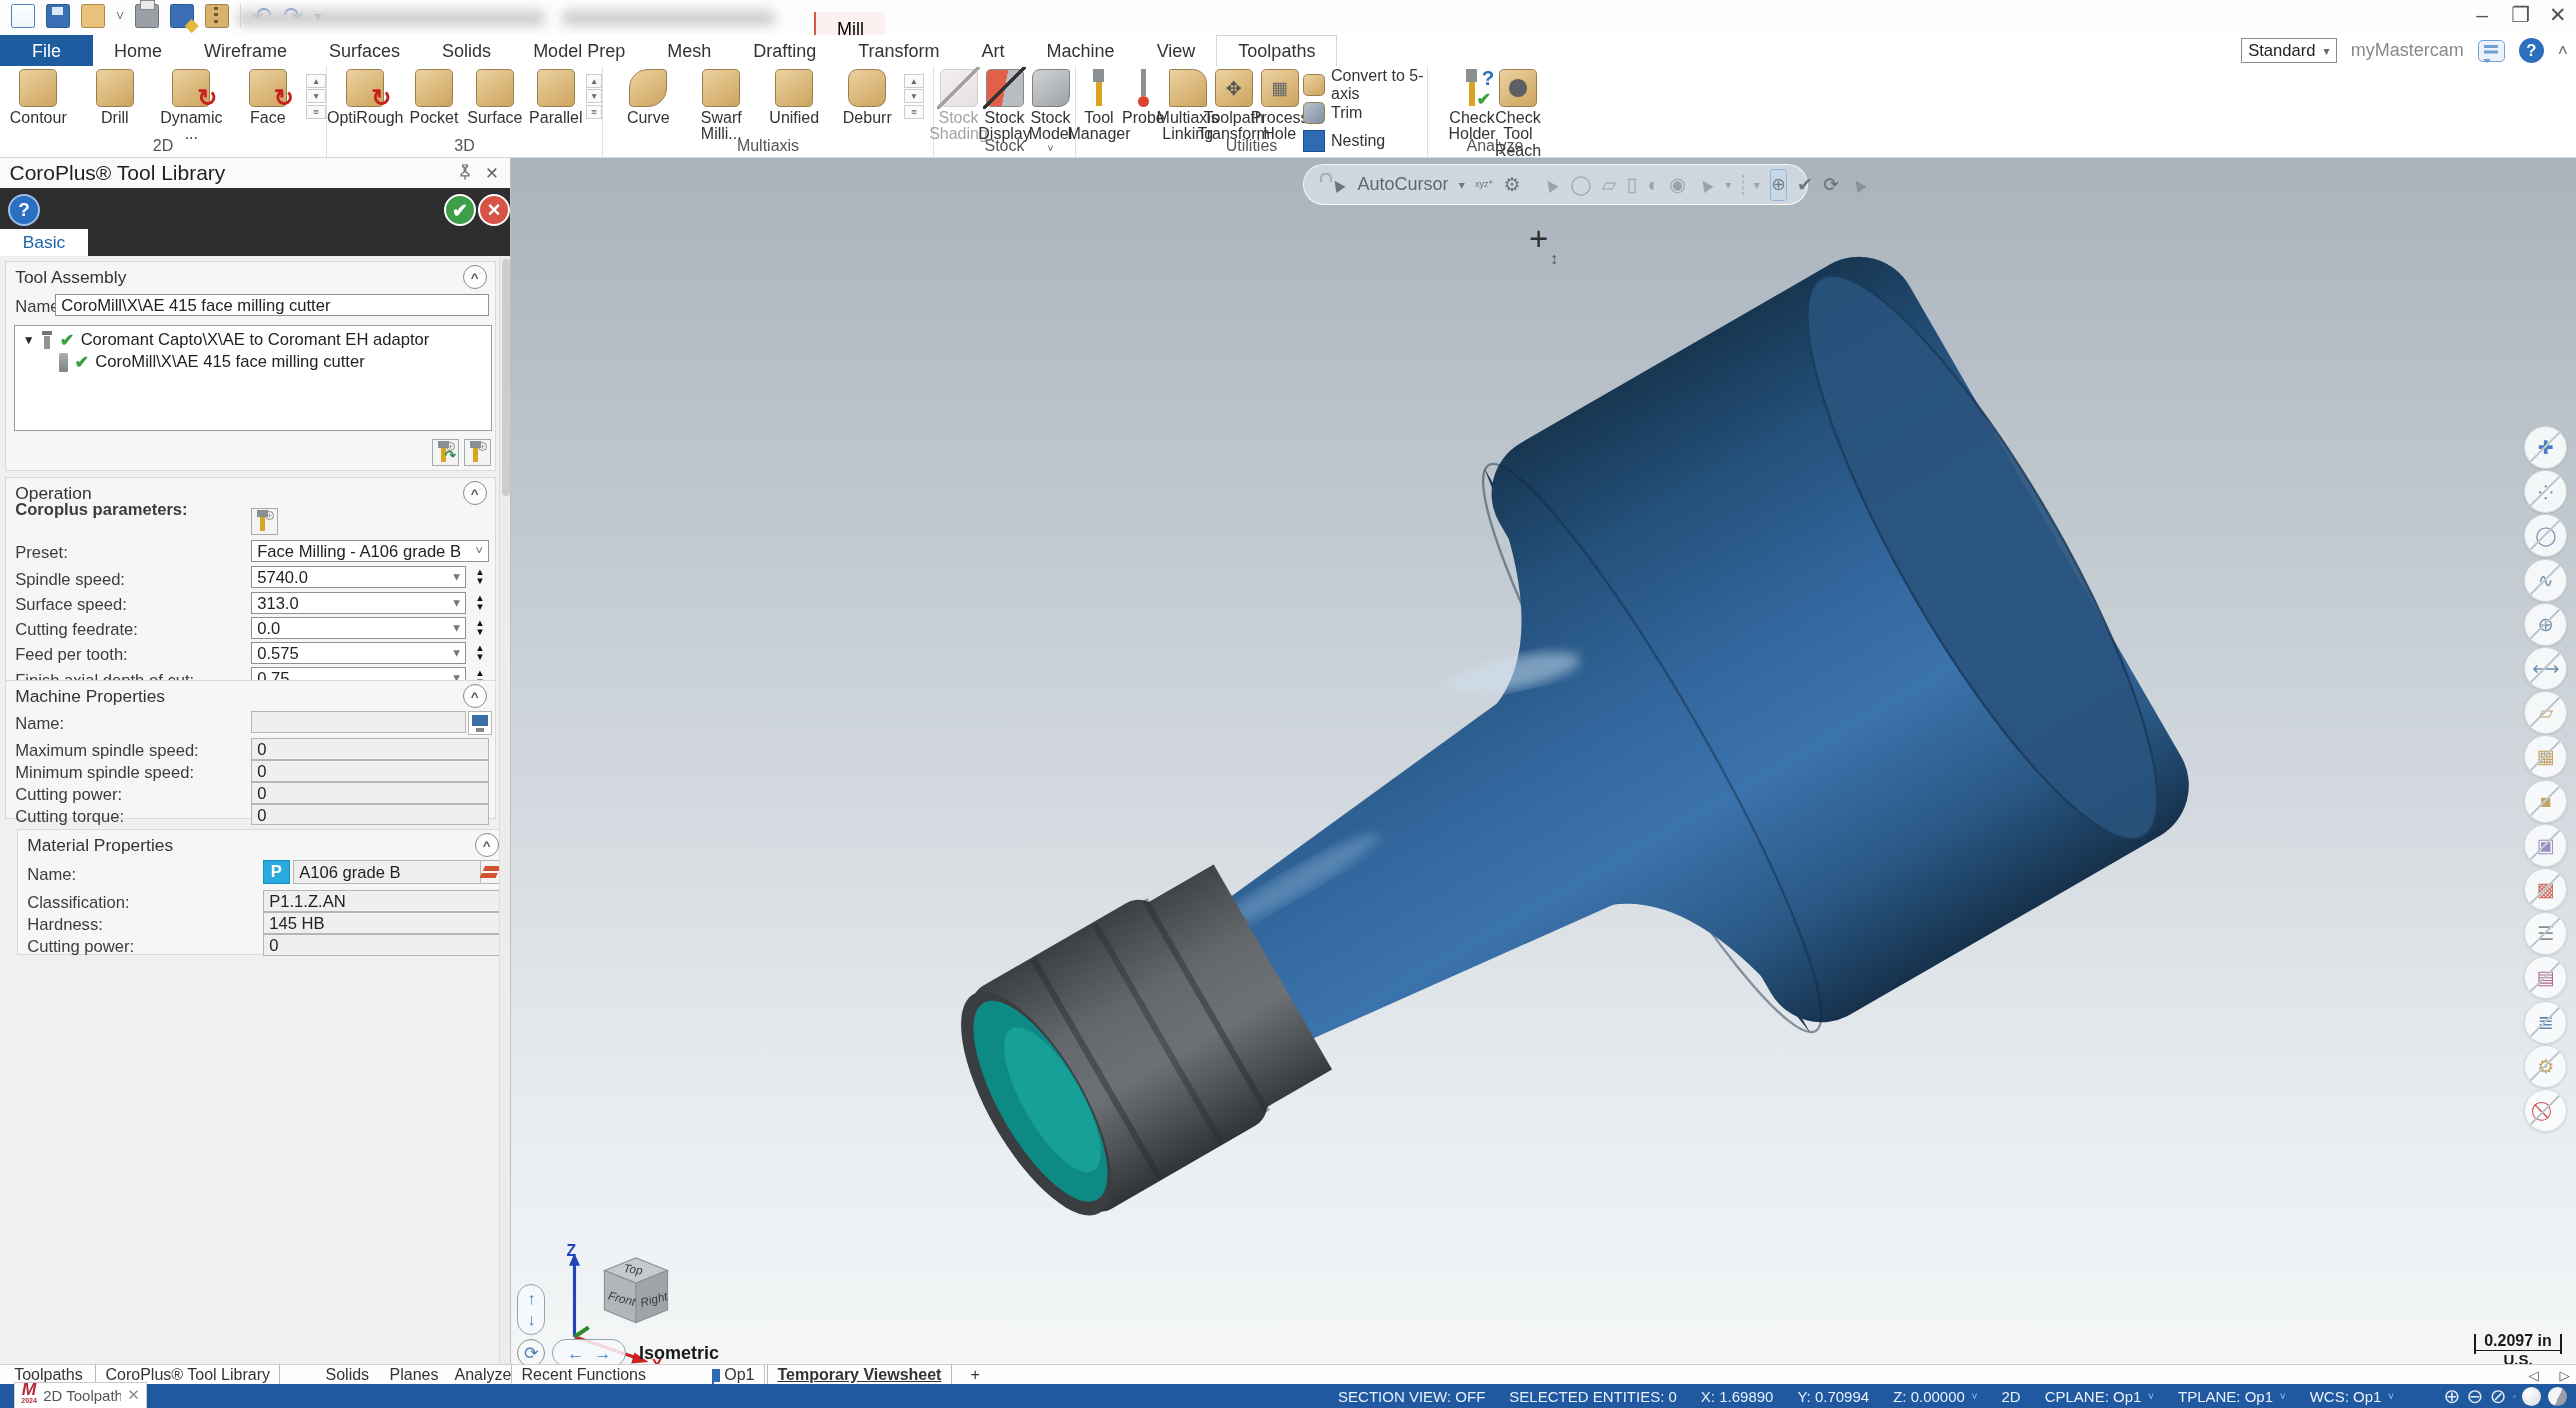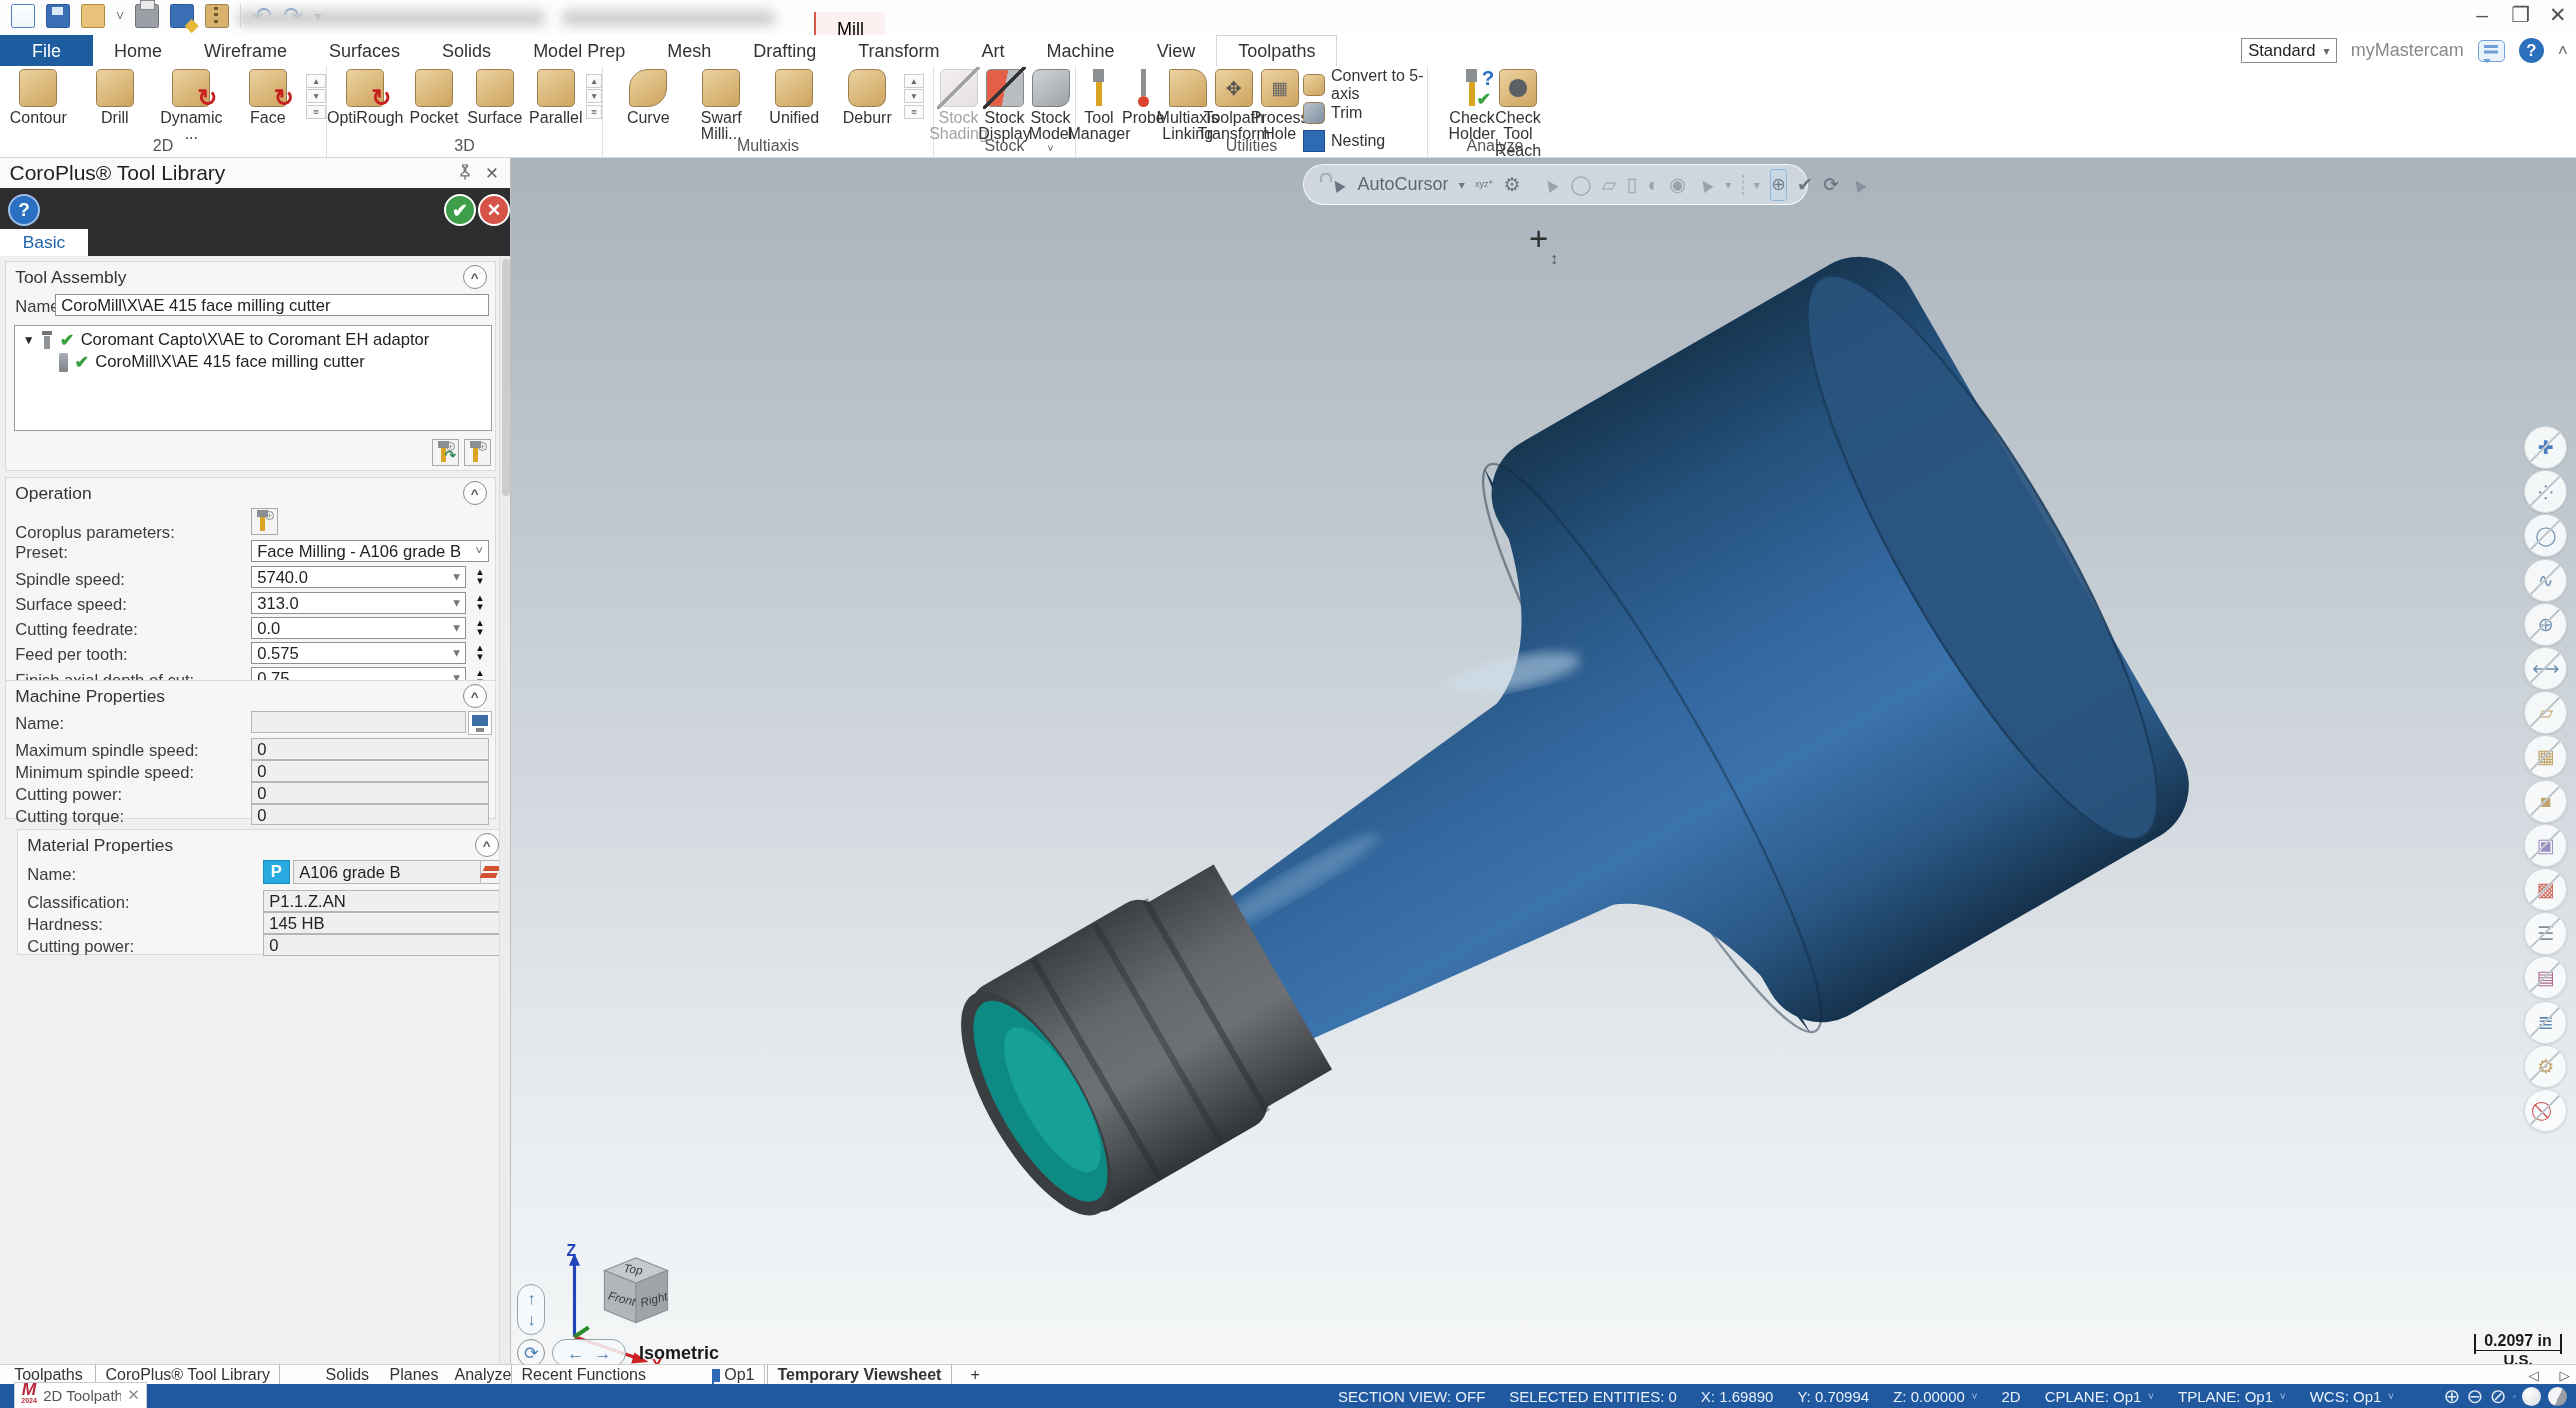--- a/index.html
+++ b/index.html
@@ -155,21 +155,21 @@
             border:0.8px solid #d3d7db; box-shadow:0 0.8px 2.4px rgba(0,0,0,.12); display:flex; align-items:center; justify-content:center;
             font-size:19px; }
   .rt-btn::after { content:""; position:absolute; inset:0; border-radius:50%;
                    background:linear-gradient(135deg,transparent 47%,#c3c8cd 47%,#c3c8cd 51%,transparent 51%); }
 
   
   #footer { position:absolute; left:0; top:1364px; width:2576px; height:20.5px; background:#fdfdfd; border-top:0.8px solid #cfcfcf; font-size:16px; color:#333; }
   .ftab { position:absolute; top:0; height:20.5px; display:flex; align-items:center; padding:0 9.5px; }
   .ftab.boxed { border-left:0.8px solid #b9b9b9; border-right:0.8px solid #b9b9b9; background:#fff; }
   #vs-op { left:517px; border-right:0.8px solid #c5c5c5; gap:4.7px; }
-  #vs-active { left:562px; font-weight:bold; border-left:0.8px solid #b9b9b9; border-right:0.8px solid #b9b9b9; }
+  #vs-active { left:562px; font-weight:bold; border-left:0.8px solid #b9b9b9; border-right:0.8px solid #b9b9b9;text-decoration:underline; }
   .flag { width:8px; height:12.6px; background:#2d6cb5; position:relative; }
   .flag::after { content:""; position:absolute; left:0; top:12.6px; width:2.4px; height:4.7px; background:#2d6cb5; }
   #vs-nav { position:absolute; right:6.3px; top:0; height:20.5px; display:flex; gap:20.5px; align-items:center; color:#555; font-size:13.4px; }
 
   
   #statusbar { position:absolute; left:0; top:1384px; width:2576px; height:24.5px; background:#20599f; }
   #chip { position:absolute; left:14px; top:-2.4px; width:133px; height:27px; background:#fff; border:0.8px solid #c9c9c9;
           display:flex; align-items:center; gap:6.3px; padding:0 6.3px; }
   #chip-logo { color:#b5293a; font-weight:bold; font-style:italic; font-size:17.4px; line-height:12.6px; text-align:center; }
   #chip-logo small { display:block; font-size:7px; font-style:normal; }
@@ -428,21 +428,21 @@
     </div>
     <div class="sq-btn" style="left:458px; top:177px;">
       <span class="toolglyph"></span>
         <span class="plusdot">+</span>
     </div>
   </div>
 
   <div class="groupbox" style="top:319px; height:229px;">
     <div class="gb-head">Operation</div>
     <div class="gb-chev">^</div>
-    <div class="plabel" style="top:45px;">Coroplus parameters:</div>
+    <div class="plabel" style="top:22px;font-weight:bold;">Coroplus parameters:</div>
     <div class="sq-btn" style="left:245px; top:30px;">
       <span class="toolglyph"></span>
         <span class="plusdot">+</span>
     </div>
     <div class="plabel" style="top:65px;">Preset:</div>
     <div class="pfield editable" style="top:62px;">
       <span>Face Milling - A106 grade B</span>
       <span class="combo-caret">˅</span>
     </div>
     <div class="plabel" style="top:92px;">Spindle speed:</div>

